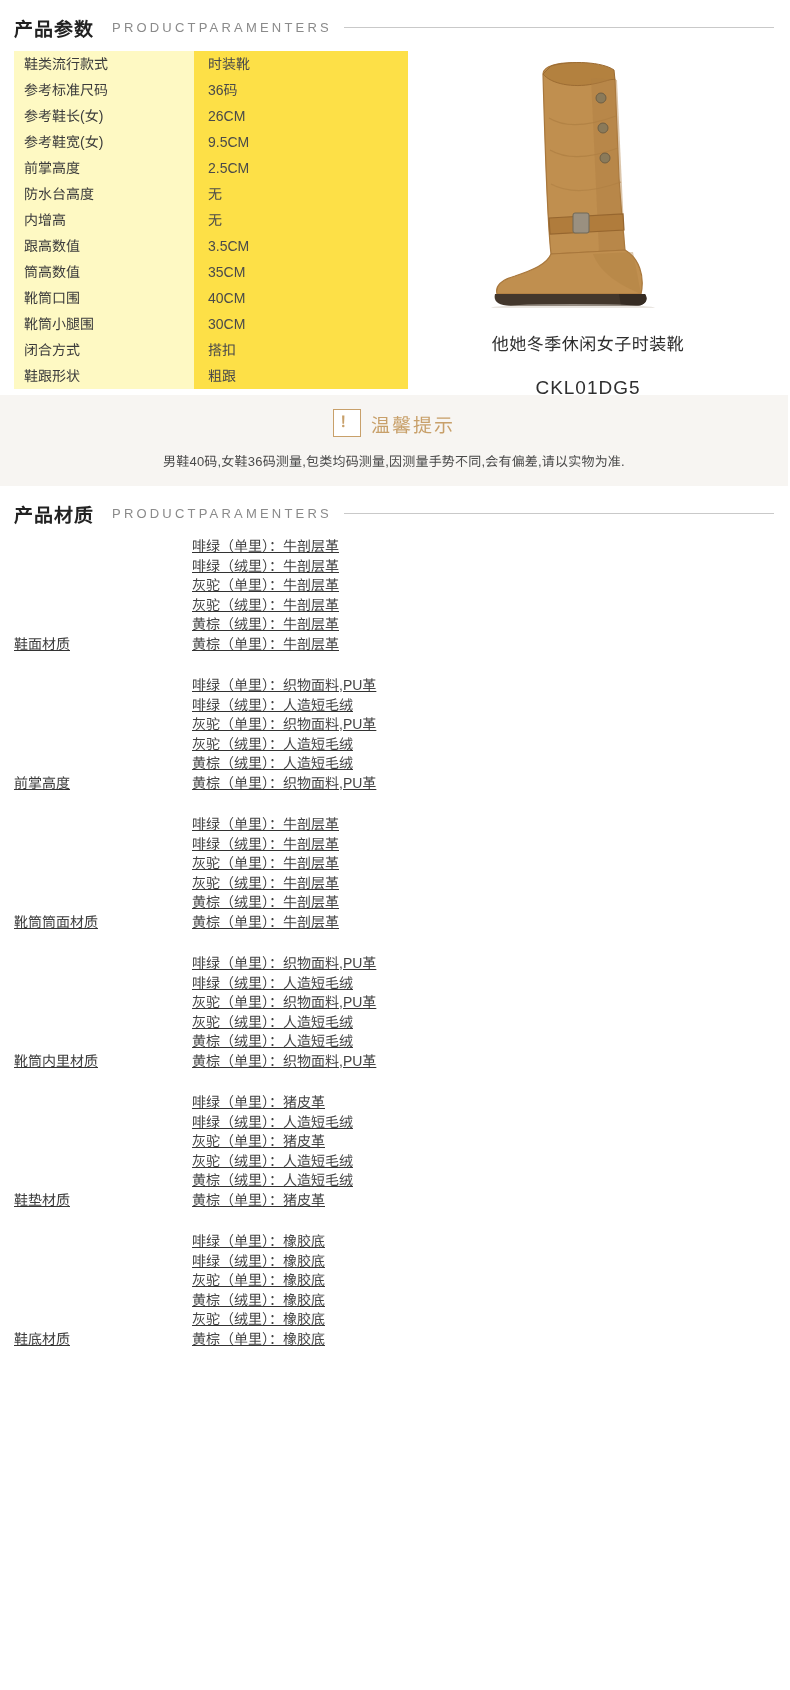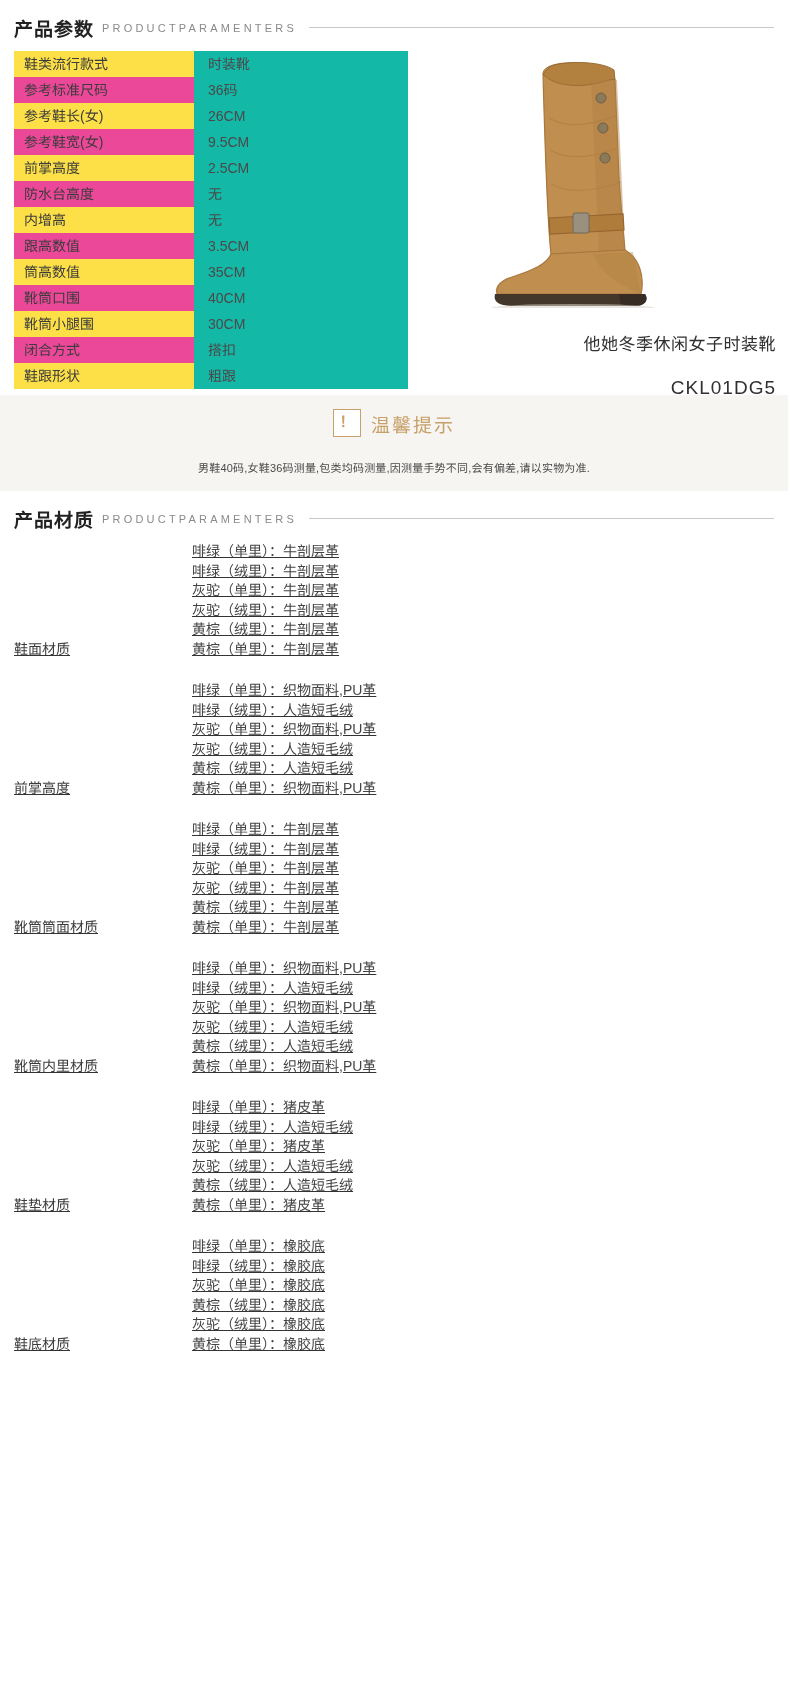--- a/index.html
+++ b/index.html
@@ -28,24 +28,24 @@
     margin-bottom: 10px;
   }
   .section-head .cn {
     font-size: 19px;
     font-weight: bold;
     color: #222222;
     letter-spacing: 1px;
     white-space: nowrap;
   }
   .section-head .en {
-    font-size: 11px;
+    font-size: 13px;
     color: #8a8a8a;
     letter-spacing: 3.2px;
-    margin-left: 8px;
+    margin-left: 18px;
     white-space: nowrap;
     font-weight: normal;
   }
   .section-head .rule {
     flex: 1;
     height: 1px;
     background: #c9c9c9;
     margin-left: 12px;
   }
 
@@ -62,39 +62,39 @@
   .params-table td {
     height: 26px;
     font-size: 14px;
     color: #4a4a4a;
     padding: 0 0 0 10px;
     vertical-align: middle;
     line-height: 26px;
   }
   .params-table td.k {
     width: 170px;
-    background: #fde047;
+    background: #fef9c3;
     color: #3c3c3c;
   }
   .params-table td.v {
     width: 200px;
-    background: #14b8a6;
+    background: #fde047;
     padding-left: 14px;
   }
   .params-table tr.alt td.k {
-    background: #ec4899;
+    background: #fef9c3;
   }
 
   
   .product-block {
     position: absolute;
     top: 44px;
     left: 400px;
     width: 376px;
-    text-align: right;
+    text-align: center;
   }
   .boot-canvas {
     width: 376px;
     height: 250px;
     display: flex;
     align-items: flex-end;
     justify-content: center;
   }
   .product-title {
     font-size: 17px;
@@ -133,23 +133,23 @@
     background: #ffffff;
     font-weight: bold;
   }
   .tips-title {
     font-size: 19px;
     color: #c8a06a;
     letter-spacing: 2px;
   }
   .tips-text {
     text-align: center;
-    font-size: 11px;
+    font-size: 13px;
     color: #4a4a4a;
-    margin-top: 22px;
+    margin-top: 14px;
     letter-spacing: 0.2px;
   }
 
   
   .materials {
     padding: 0 14px;
   }
   .mat-row {
     display: flex;
     align-items: flex-end;

